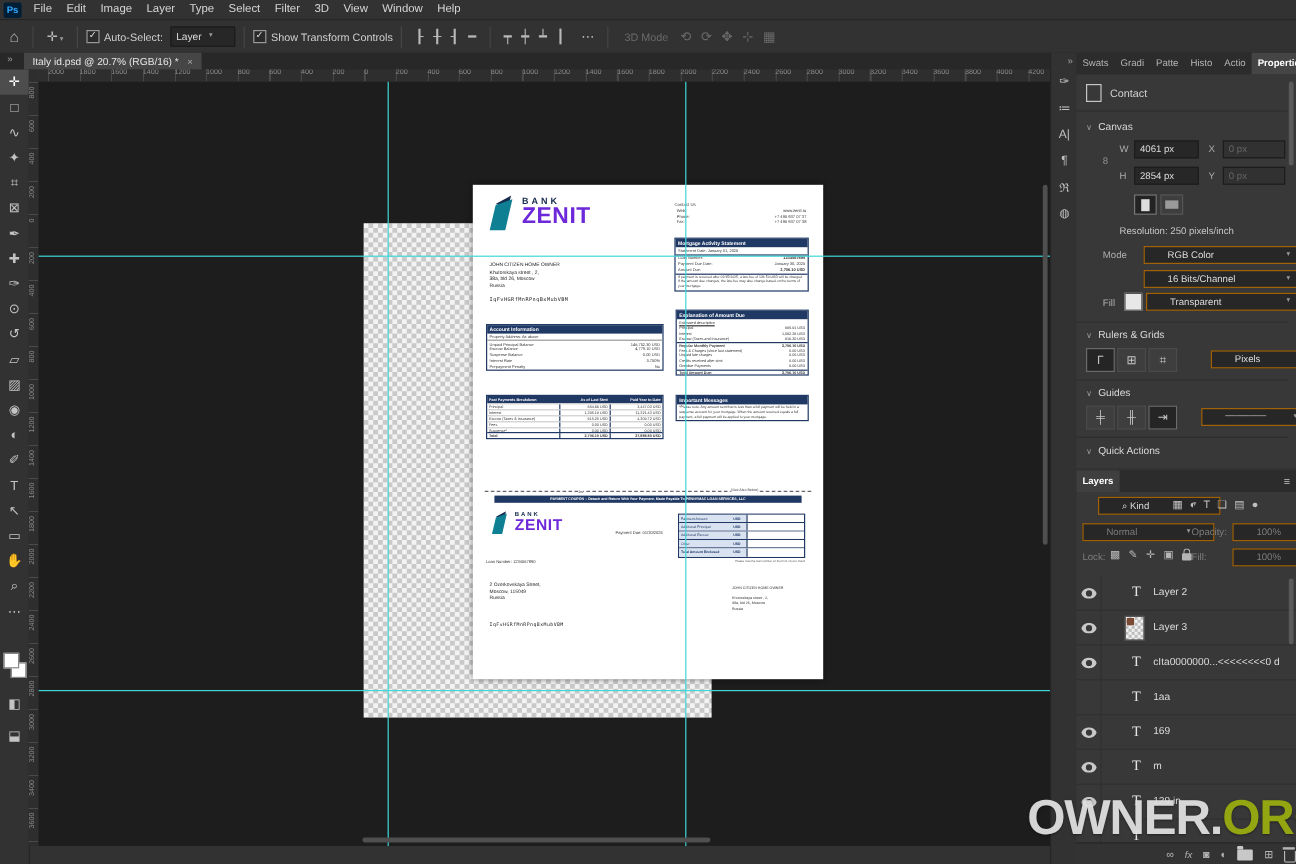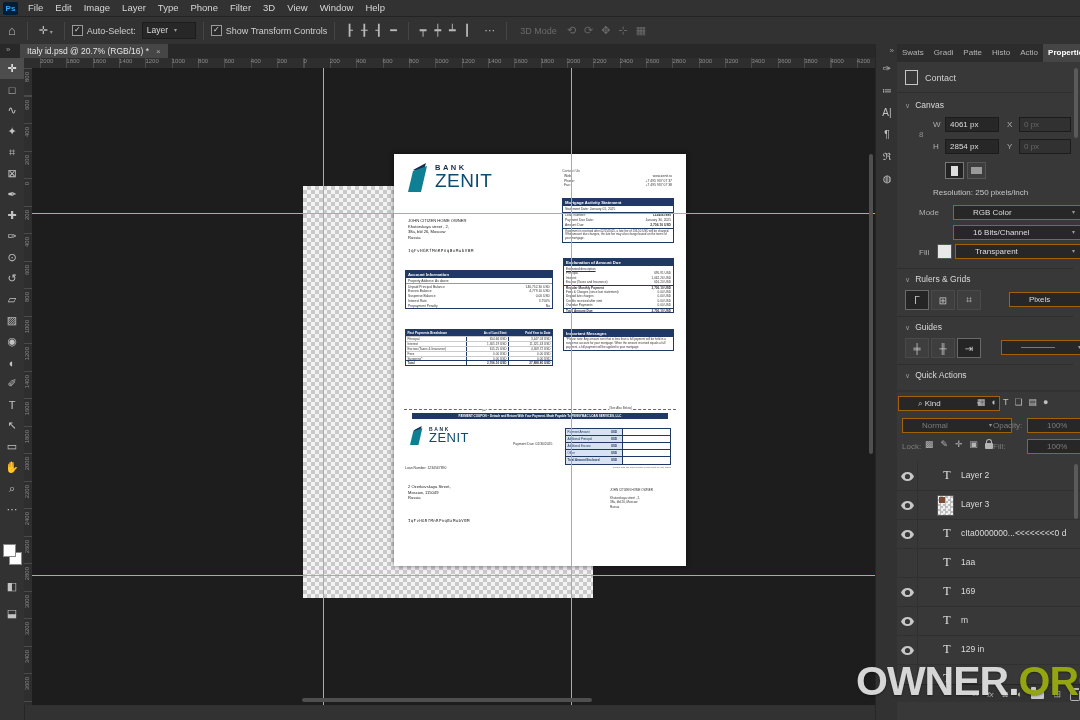--- a/index.html
+++ b/index.html
@@ -47,21 +47,21 @@
   #page{left:362px;top:86px;width:292px;height:412px;background:#fff;box-shadow:0 0 5px rgba(0,0,0,.55);z-index:2;color:#333;}
   .guide{background:#3fd8d8;z-index:4;}
   .cscroll{background:#4f4f4f;z-index:5;border-radius:2px;}
   
   #page *{box-sizing:border-box;}
   .shead{background:#1f3864;color:#fff;font-weight:bold;font-size:4.2px;padding:1px 2px;}
   .sbox{position:absolute;border:0.5px solid #1f3864;background:#fff;}
   .srow{display:flex;justify-content:space-between;align-items:center;padding:0 2px;color:#333;}
   .logo{position:absolute;display:flex;gap:4px;align-items:flex-start;}
   .bank-top{font-size:7.5px;letter-spacing:2.5px;font-weight:bold;color:#172b4d;}
-  .bank-bottom{font-size:19px;font-weight:normal;color:#0c4a6e;letter-spacing:.5px;line-height:.9;text-align:center;}
+  .bank-bottom{font-size:19px;font-weight:bold;color:#6d28d9;letter-spacing:.5px;line-height:.9;text-align:center;}
   .codeline{position:absolute;font-family:"DejaVu Sans Mono",monospace;font-size:4.3px;letter-spacing:.4px;color:#222;}
   .tinynote{font-size:2.9px;line-height:1.3;color:#333;padding:1px 2px;}
   .addr{position:absolute;font-size:4.1px;line-height:1.4;color:#222;}
   
   #strip{left:875px;top:44px;width:22px;height:676px;background:#323232;border-left:1px solid #262626;}
   .sicon{width:22px;height:22px;display:flex;align-items:center;justify-content:center;font-size:10px;color:#c3c3c3;}
   
   .panel{background:#383838;}
   .ptabs{height:18px;background:#2c2c2c;display:flex;align-items:center;font-size:8px;color:#b5b5b5;}
   .ptab{padding:0 5px;line-height:18px;}
@@ -106,21 +106,21 @@
 <div id="app">
 
   <div id="menubar" class="abs">
     <div id="pslogo">Ps</div>
     <div id="menu-items" style="display:flex;">
         <div class="menu-item">File</div>
         <div class="menu-item">Edit</div>
         <div class="menu-item">Image</div>
         <div class="menu-item">Layer</div>
         <div class="menu-item">Type</div>
-        <div class="menu-item">Phone</div>
+        <div class="menu-item">Select</div>
         <div class="menu-item">Filter</div>
         <div class="menu-item">3D</div>
         <div class="menu-item">View</div>
         <div class="menu-item">Window</div>
         <div class="menu-item">Help</div>
       </div>
   </div>
 
   <div id="optbar" class="abs">
     <span class="oicon" style="font-size:13px;margin-left:8px;">⌂</span>
@@ -577,23 +577,27 @@
           <span>────────</span>
           <span class="caret">▾</span>
         </div>
       <div class="pdivider" style="top:302px;"></div>
       <div class="sechead" style="left:8px;top:308px;"><span class="sechev">∨</span><span>Quick Actions</span></div>
       <div class="scrollthumb" style="left:177px;top:6px;width:4px;height:70px;"></div>
     </div>
   </div>
 
   <div class="abs panel" style="left:897px;top:392px;width:183px;height:328px;">
+    <div class="ptabs">
+      <div class="ptab active" style="background:#3f3f3f;">Layers</div>
+      <div class="pmenu">≡</div>
+    </div>
     <div style="position:relative;height:310px;overflow:hidden;">
 
-      <div class="pselect" style="left:1px;top:4px;width:62px;">
+      <div class="pselect" style="left:18px;top:4px;width:62px;">
         <span><span>⌕</span> <span>Kind</span></span>
           <span class="caret">▾</span>
       </div>
       <div id="layer-filter-icons" style="position:absolute;left:80px;top:5px;display:flex;gap:6px;">
           <span style="font-size: 9px; color: rgb(192, 192, 192);">▦</span>
           <span style="font-size: 9px; color: rgb(192, 192, 192);">◐</span>
           <span style="font-size: 9px; color: rgb(192, 192, 192);">T</span>
           <span style="font-size: 9px; color: rgb(192, 192, 192);">❏</span>
           <span style="font-size: 9px; color: rgb(192, 192, 192);">▤</span>
           <span style="font-size: 9px; color: rgb(192, 192, 192);">●</span>

